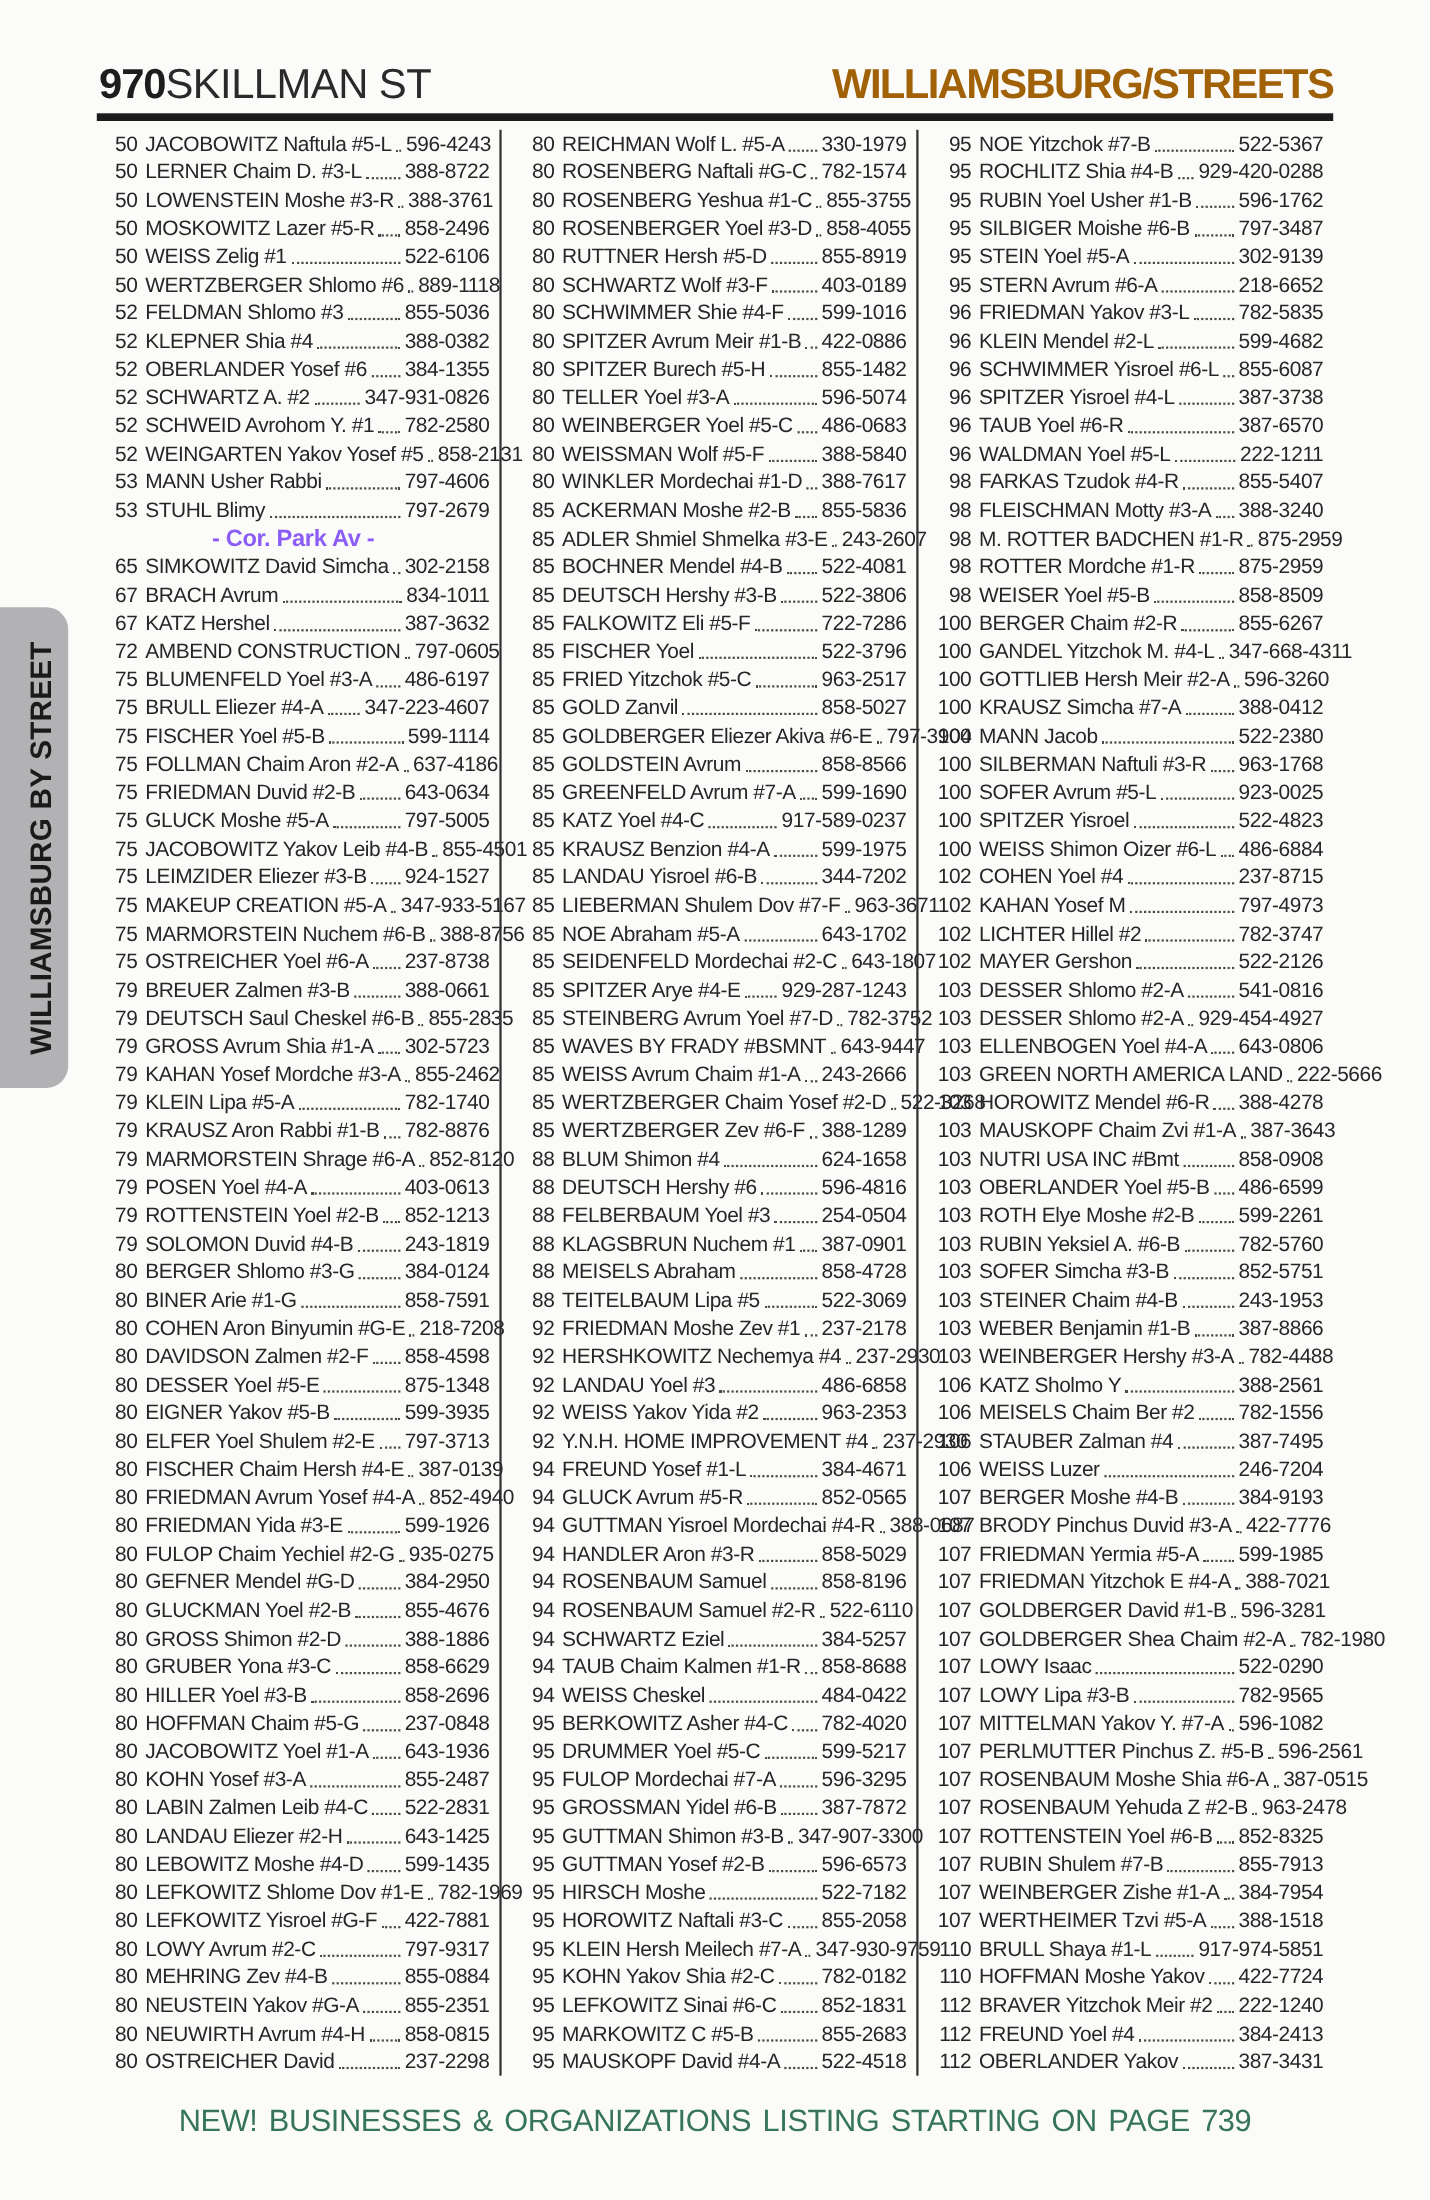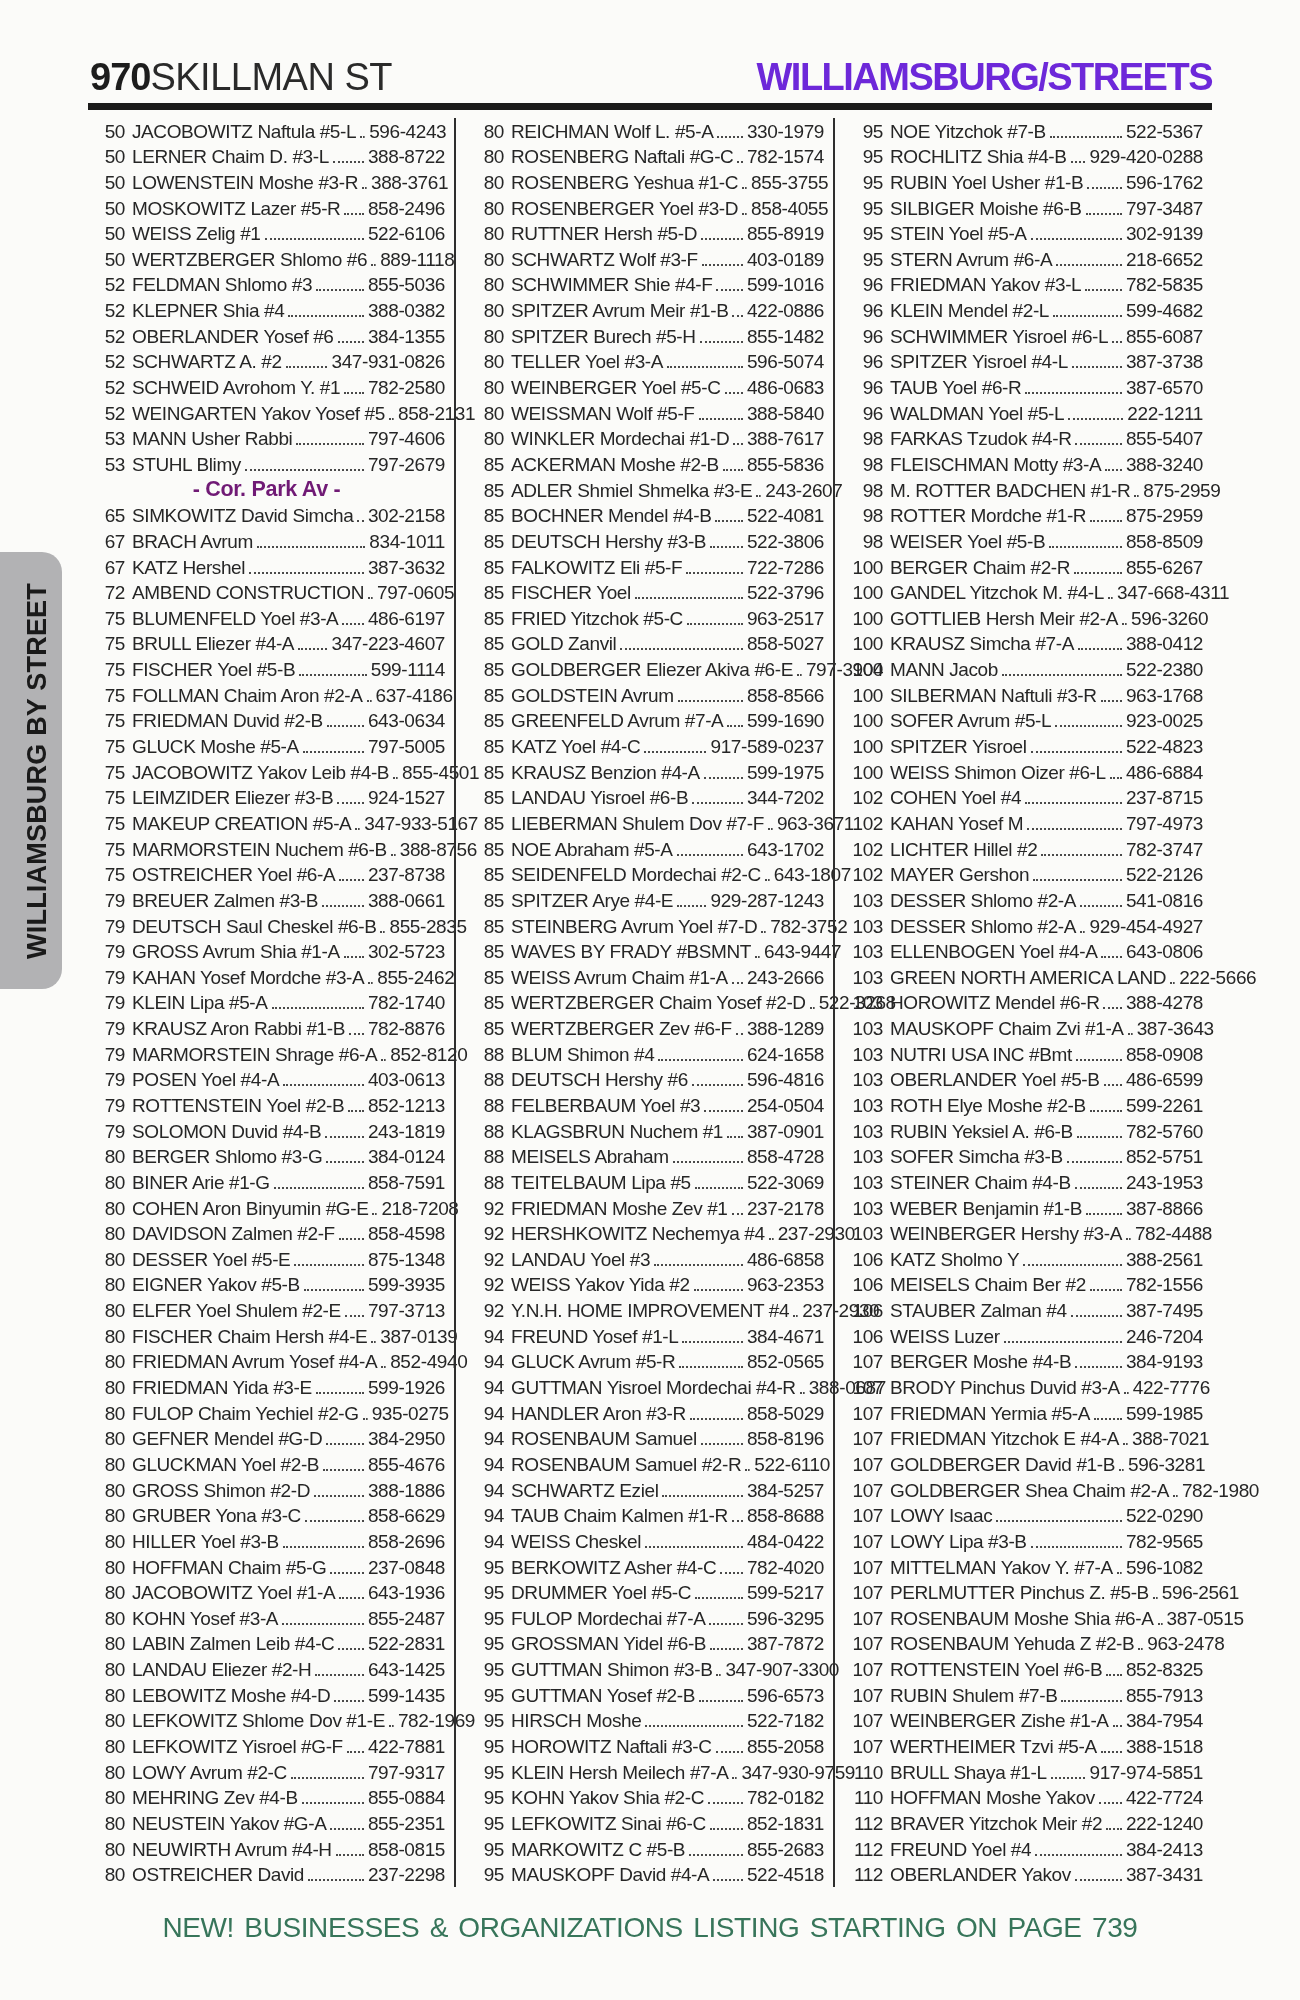--- a/index.html
+++ b/index.html
@@ -13,21 +13,21 @@
   }
   .page{position:absolute;inset:0;}
 
   
   .header{
     position:absolute;top:56px;left:90px;right:88px;
     display:flex;align-items:flex-end;
   }
   .page-number{font-weight:700;font-size:38px;letter-spacing:-1px;color:#1d1d1d;}
   .street-name{font-size:38px;font-weight:400;letter-spacing:-0.5px;color:#2a2a2a;}
-  .header-title{margin-left:auto;font-weight:700;font-size:38px;letter-spacing:-1.5px;color:#6d28d9;}
+  .header-title{margin-left:auto;font-weight:700;font-size:38px;letter-spacing:-1.5px;color:#a16207;}
   .header-rule{
     position:absolute;top:103px;left:88px;right:88px;height:7px;background:#1b1b1b;
   }
 
   
   .columns{
     position:absolute;top:118px;left:88px;right:88px;
     display:flex;
   }
   .col{flex:1;min-width:0;padding-right:9px;}
@@ -50,21 +50,21 @@
     border-bottom:2px dotted #4a4a4a;
     margin:0 4px 3px 4px;
   }
   .phone{flex:none;text-align:right;color:#262626;}
 
   .section-row{
     height:25.65px;box-sizing:border-box;
     display:flex;align-items:flex-end;justify-content:center;
     padding-bottom:2px;
     font-size:21.5px;font-weight:700;letter-spacing:-0.3px;line-height:1;
-    color:#701a75;
+    color:#8b5cf6;
   }
 
   
   .sidebar-tab{
     position:absolute;left:-18px;top:552px;width:80px;height:437px;
     background:#b2b2b4;
     border-radius:20px;
     display:flex;align-items:center;justify-content:flex-end;
     box-sizing:border-box;padding-right:9px;
   }

